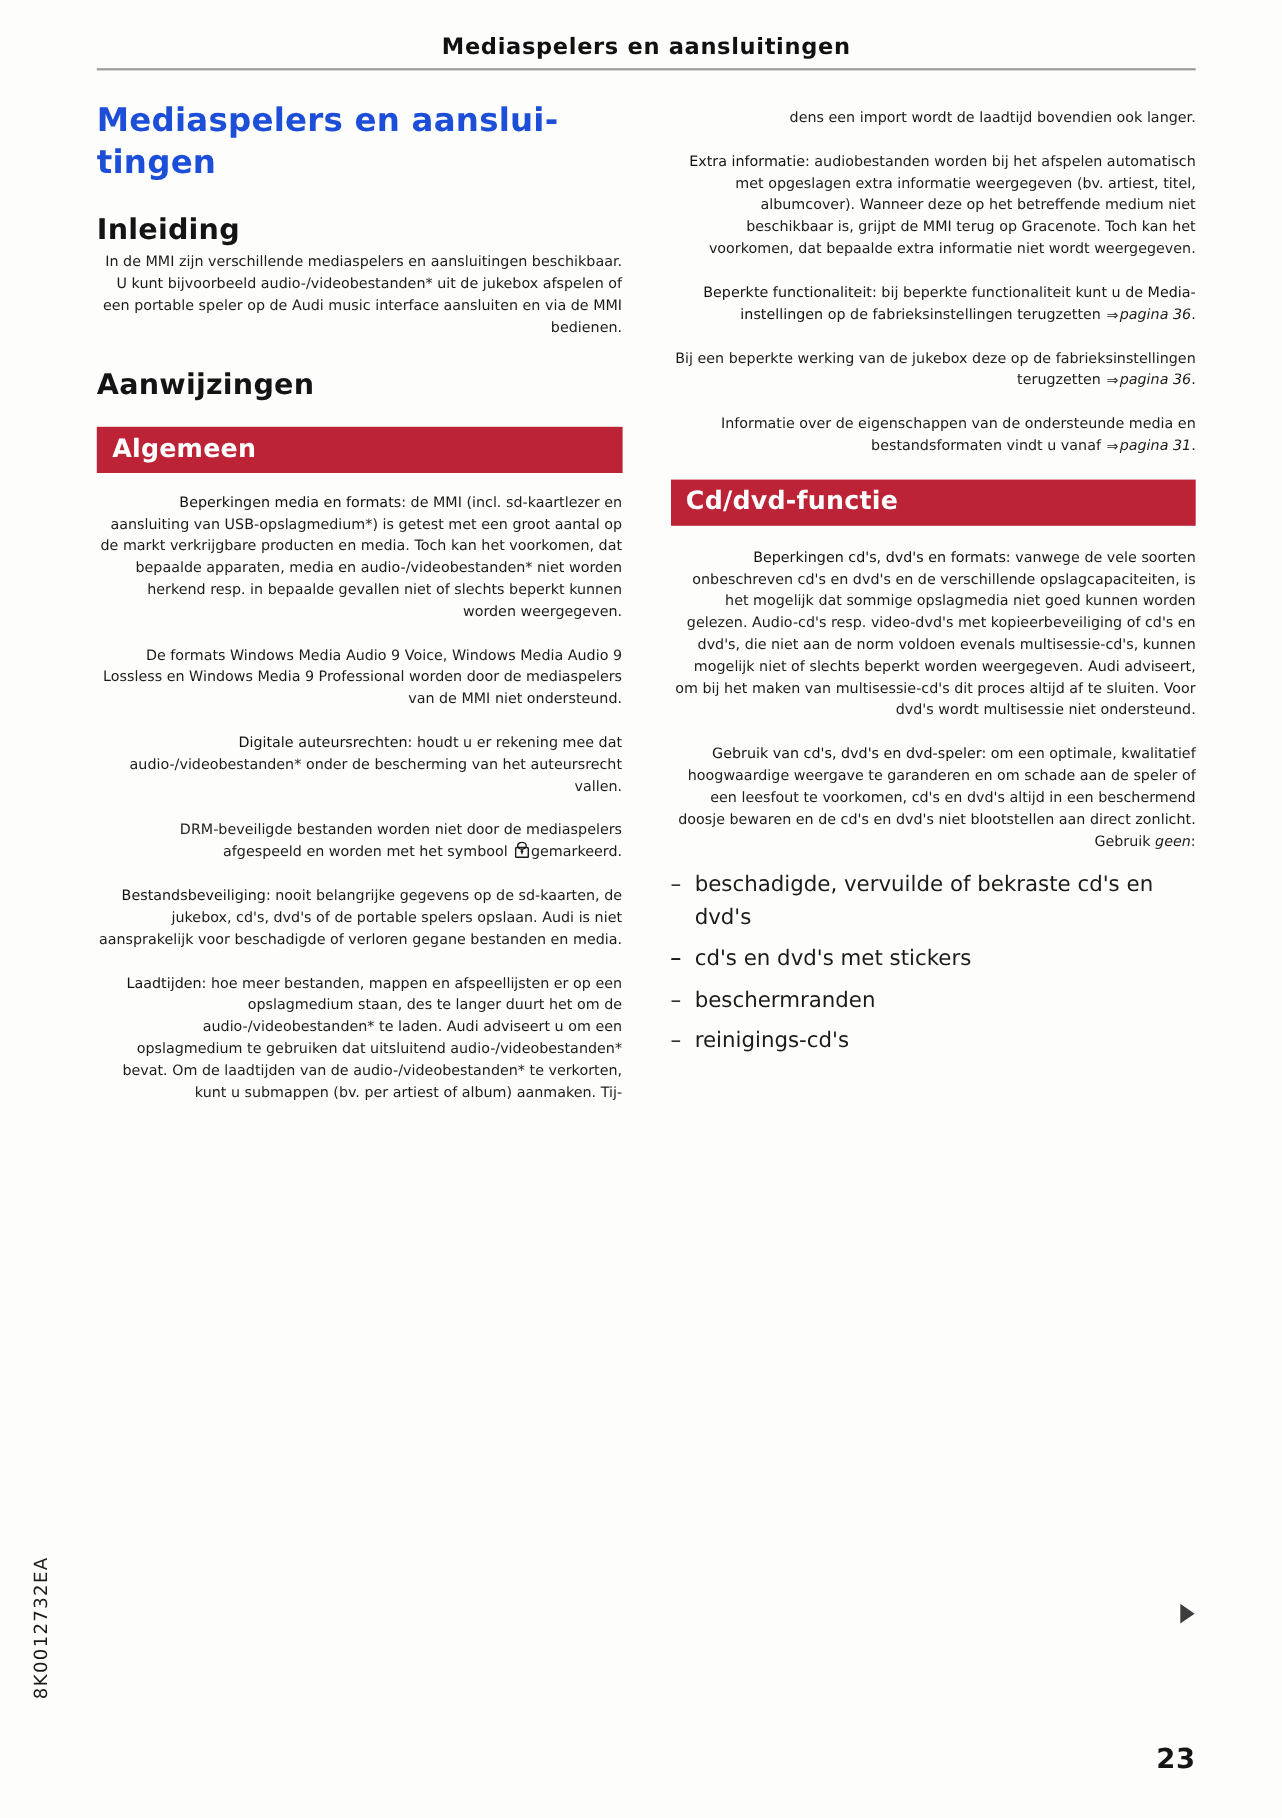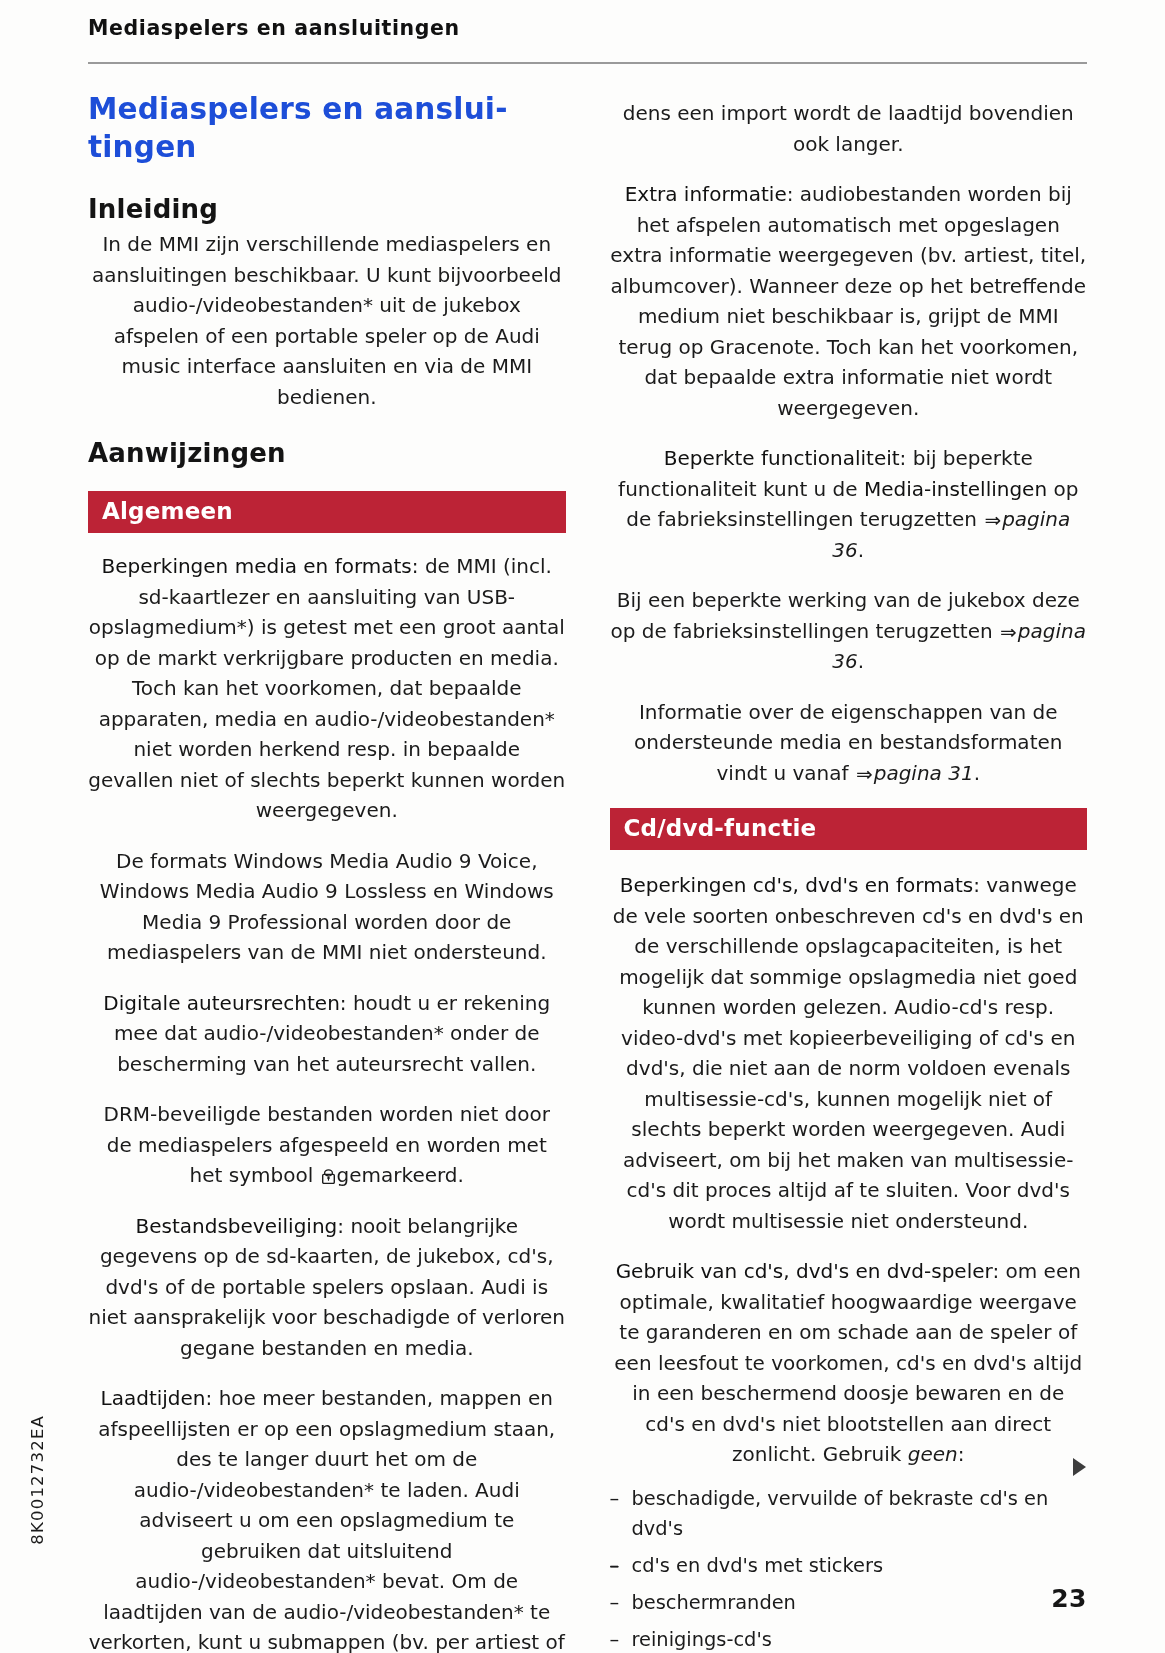--- a/index.html
+++ b/index.html
@@ -16,24 +16,24 @@
     width: 1165px;
     height: 1653px;
     background: #fdfdfc;
     overflow: hidden;
     box-sizing: border-box;
   }
 
   
   .running-head {
     position: absolute;
-    top: 16px;
+    top: 30px;
     left: 88px;
     right: 78px;
-    text-align: left;
+    text-align: center;
     font-size: 20.5px;
     font-weight: 700;
     letter-spacing: 0.6px;
     color: #111;
   }
   .head-rule {
     position: absolute;
     top: 62px;
     left: 88px;
     right: 78px;
@@ -80,24 +80,24 @@
     font-size: 23px;
     font-weight: 700;
     line-height: 1;
     padding: 9px 0 10px 14px;
     letter-spacing: 0.2px;
   }
 
   
   p.body {
     margin: 0 0 20px 0;
-    font-size: 20px;
+    font-size: 13px;
     line-height: 1.525;
     color: #1b1b1b;
-    text-align: center;
+    text-align: right;
   }
   p.body:last-child { margin-bottom: 0; }
 
   .lead {
     font-weight: 400;
     color: #111;
   }
   .ital {
     font-style: italic;
   }

